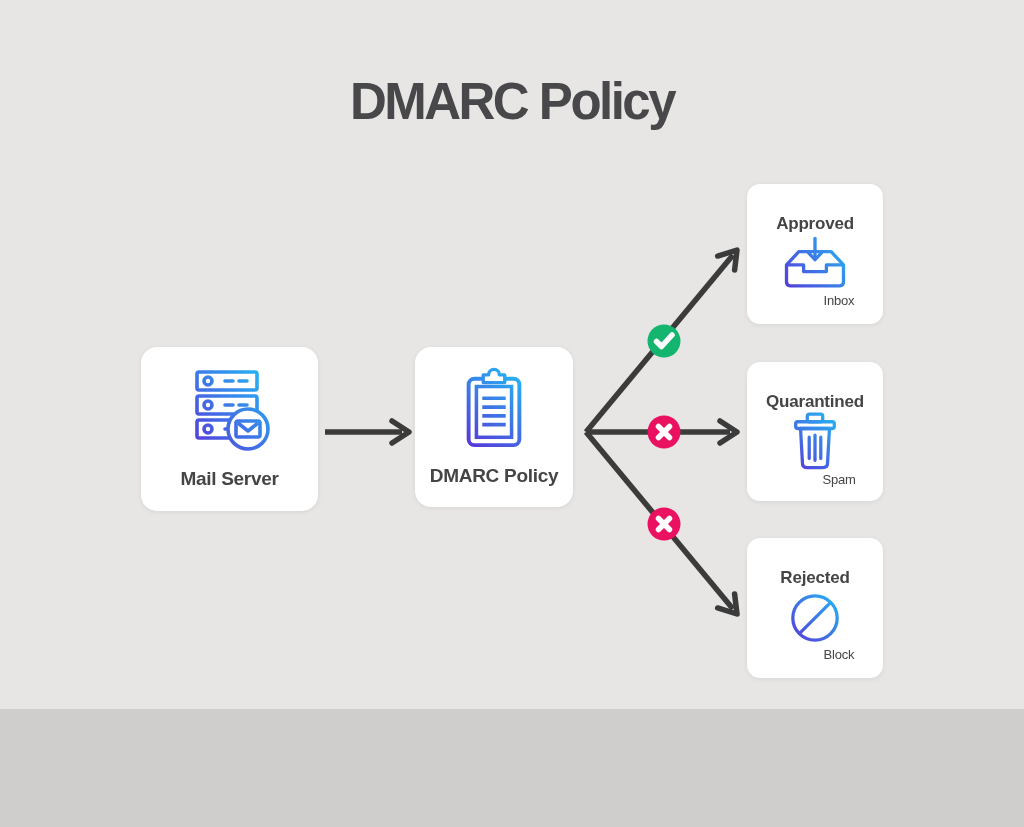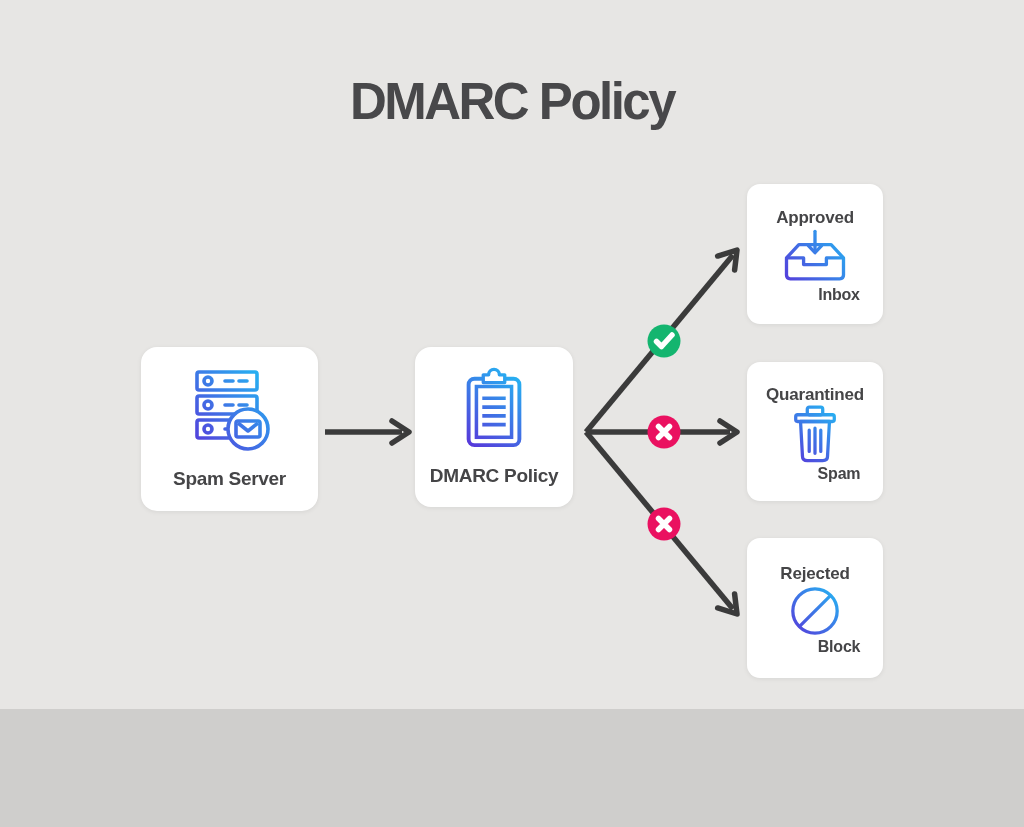--- a/index.html
+++ b/index.html
@@ -40,31 +40,32 @@
   }
   .card-main-label{
     font-size:19px;
     font-weight:bold;
     color:#454547;
     letter-spacing:-0.3px;
     margin-top:16px;
   }
   .card.small{
     border-radius:13px;
-    padding:20px 6px 16px 6px;
+    justify-content:space-between;
+    padding:30px 6px 16px 6px;
   }
   .status-label{
     font-size:17px;
     font-weight:bold;
     color:#454547;
     letter-spacing:-0.2px;
   }
   .outcome-label{
-    font-size:16px;
-    font-weight:bold;
+    font-size:13px;
+    font-weight:normal;
     color:#454547;
     letter-spacing:-0.2px;
     margin-left:48px;
   }
   .mail-server-card{left:141px;top:347px;width:177px;height:164px;}
   .dmarc-card{left:415px;top:347px;width:158px;height:160px;}
   .approved-card{left:747px;top:184px;width:136px;height:140px;}
   .quarantined-card{left:747px;top:362px;width:136px;height:139px;}
   .rejected-card{left:747px;top:538px;width:136px;height:140px;}
   .icon-wrap{display:flex;align-items:center;justify-content:center;}
@@ -136,21 +137,21 @@
           <circle cx="23" cy="61" r="4"></circle>
           <path d="M40,13 h8 M54,13 h8" stroke-linecap="round"></path>
           <path d="M40,37 h8 M54,37 h8" stroke-linecap="round"></path>
           <path d="M40,61 h8" stroke-linecap="round"></path>
           <circle cx="63" cy="61" r="20" fill="#ffffff"></circle>
           <rect x="51" y="53" width="24" height="16" rx="2"></rect>
           <path d="M53,55 L63,63 L73,55" stroke-linejoin="round"></path>
         </g>
       </svg>
     </span>
-    <span class="card-main-label">Spam Server</span>
+    <span class="card-main-label">Mail Server</span>
   </div>
 
   <div class="card dmarc-card">
     <span class="icon-wrap">
       <svg width="64" height="82" viewBox="0 0 64 84">
         <defs>
           <linearGradient id="g-clip" gradientUnits="userSpaceOnUse" x1="0" y1="84" x2="64" y2="0">
             <stop offset="0" stop-color="#5b2ed8"></stop>
             <stop offset="1" stop-color="#1fc3f5"></stop>
           </linearGradient>

